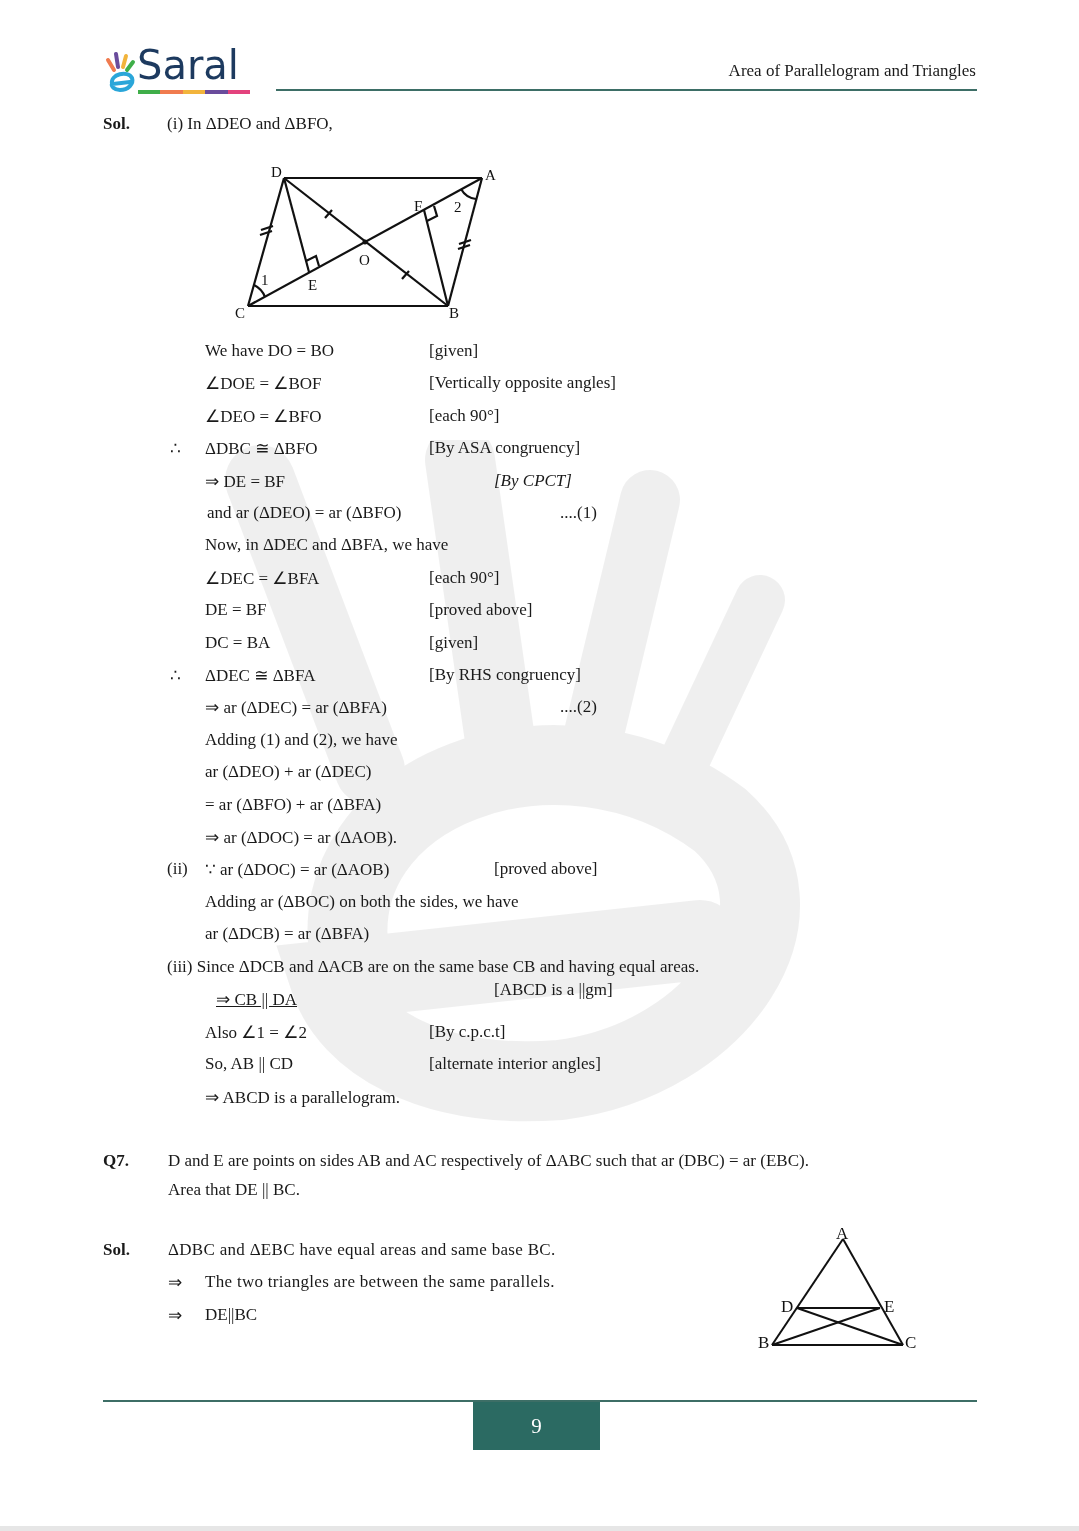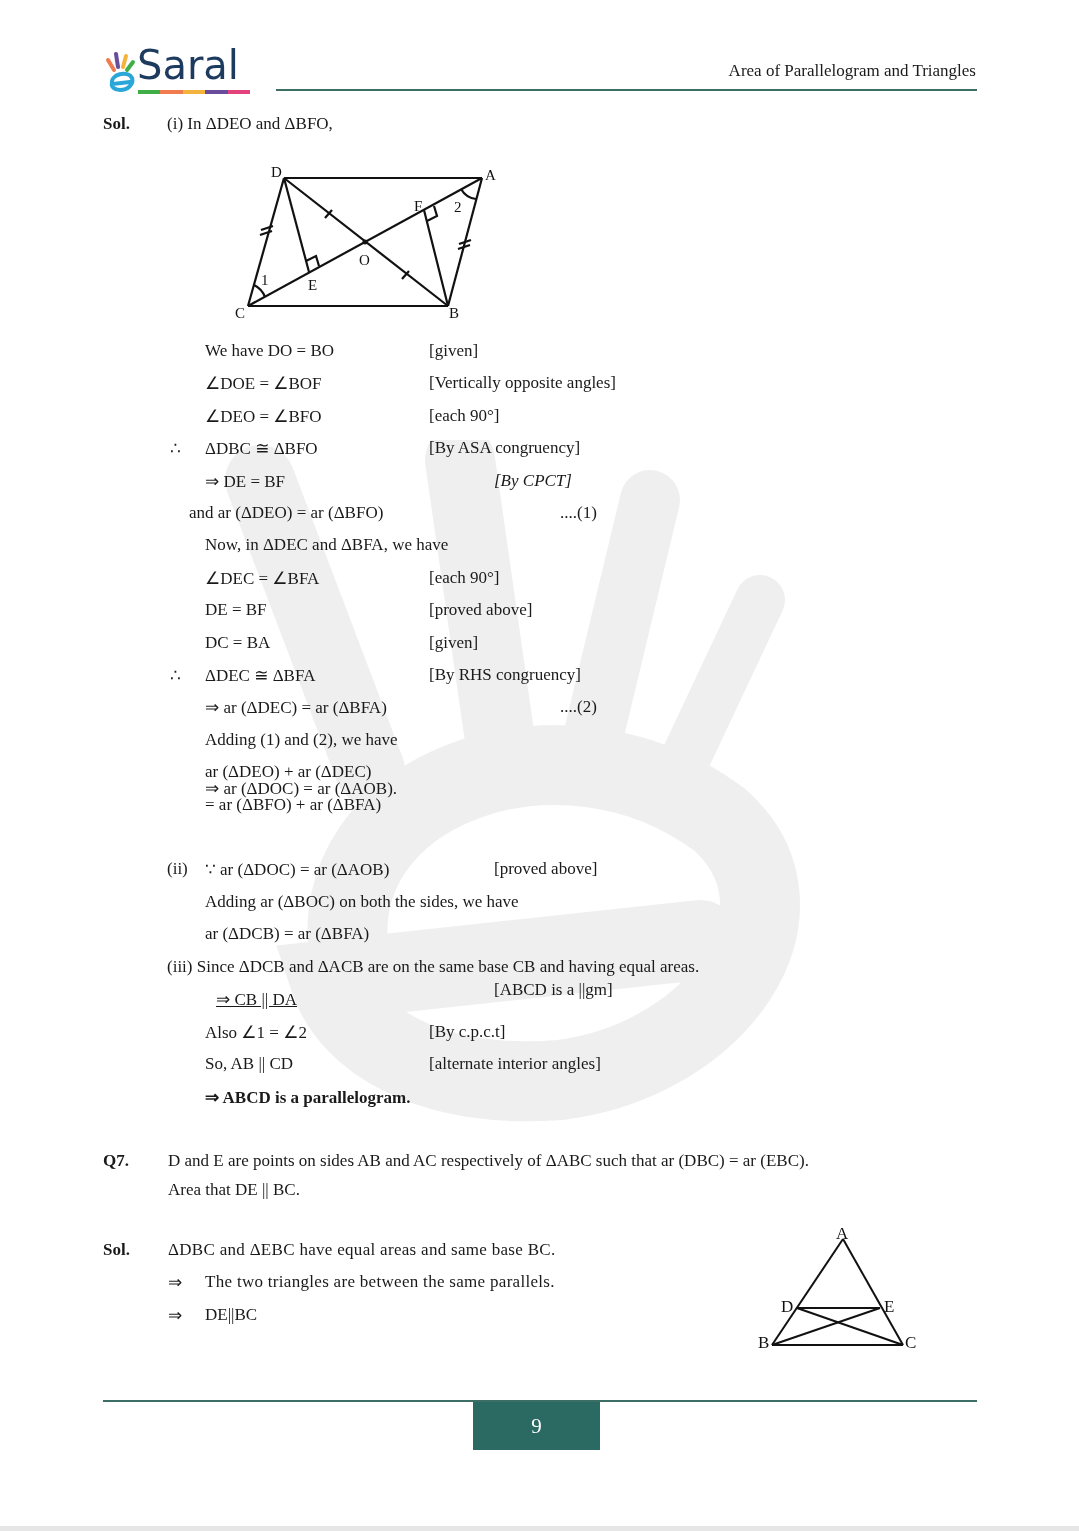--- a/index.html
+++ b/index.html
@@ -99,53 +99,53 @@
     <div class="abs line" style="left: 429px; top: 341px;">[given]</div>
     <div class="abs line" style="left: 205px; top: 373px;">∠DOE = ∠BOF</div>
     <div class="abs line" style="left: 429px; top: 373px;">[Vertically opposite angles]</div>
     <div class="abs line" style="left: 205px; top: 406px;">∠DEO = ∠BFO</div>
     <div class="abs line" style="left: 429px; top: 406px;">[each 90°]</div>
     <div class="abs line" style="left: 170px; top: 438px;">∴</div>
     <div class="abs line" style="left: 205px; top: 438px;">ΔDBC ≅ ΔBFO</div>
     <div class="abs line" style="left: 429px; top: 438px;">[By ASA congruency]</div>
     <div class="abs line" style="left: 205px; top: 471px;">⇒ DE = BF</div>
     <div class="abs line" style="left: 494px; top: 471px; font-style: italic;">[By CPCT]</div>
-    <div class="abs line" style="left: 189px; top: 503px;">and ar (ΔDEO) = ar (ΔBFO)</div>
+    <div class="abs line" style="left: 207px; top: 503px;">and ar (ΔDEO) = ar (ΔBFO)</div>
     <div class="abs line" style="left: 560px; top: 503px;">....(1)</div>
     <div class="abs line" style="left: 205px; top: 535px;">Now, in ΔDEC and ΔBFA, we have</div>
     <div class="abs line" style="left: 205px; top: 568px;">∠DEC = ∠BFA</div>
     <div class="abs line" style="left: 429px; top: 568px;">[each 90°]</div>
     <div class="abs line" style="left: 205px; top: 600px;">DE = BF</div>
     <div class="abs line" style="left: 429px; top: 600px;">[proved above]</div>
     <div class="abs line" style="left: 205px; top: 633px;">DC = BA</div>
     <div class="abs line" style="left: 429px; top: 633px;">[given]</div>
     <div class="abs line" style="left: 170px; top: 665px;">∴</div>
     <div class="abs line" style="left: 205px; top: 665px;">ΔDEC ≅ ΔBFA</div>
     <div class="abs line" style="left: 429px; top: 665px;">[By RHS congruency]</div>
     <div class="abs line" style="left: 205px; top: 697px;">⇒ ar (ΔDEC) = ar (ΔBFA)</div>
     <div class="abs line" style="left: 560px; top: 697px;">....(2)</div>
     <div class="abs line" style="left: 205px; top: 730px;">Adding (1) and (2), we have</div>
     <div class="abs line" style="left: 205px; top: 762px;">ar (ΔDEO) + ar (ΔDEC)</div>
     <div class="abs line" style="left: 205px; top: 795px;">= ar (ΔBFO) + ar (ΔBFA)</div>
-    <div class="abs line" style="left: 205px; top: 778px; text-align: right;">⇒ ar (ΔDOC) = ar (ΔAOB).</div>
+    <div class="abs line" style="left: 205px; top: 827px; text-align: right;">⇒ ar (ΔDOC) = ar (ΔAOB).</div>
     <div class="abs line" style="left: 167px; top: 859px;">(ii)</div>
     <div class="abs line" style="left: 205px; top: 859px;">∵  ar (ΔDOC) = ar (ΔAOB)</div>
     <div class="abs line" style="left: 494px; top: 859px;">[proved above]</div>
     <div class="abs line" style="left: 205px; top: 892px;">Adding ar (ΔBOC) on both the sides, we have</div>
     <div class="abs line" style="left: 205px; top: 924px;">ar (ΔDCB) = ar (ΔBFA)</div>
   </div>
 <div id="part3">
     <div class="abs line" style="left: 167px; top: 957px;">(iii) Since ΔDCB and ΔACB are on the same base CB and having equal areas.</div>
     <div class="abs line" style="left: 216px; top: 989px; text-decoration: underline;">⇒ CB || DA</div>
     <div class="abs line" style="left: 494px; top: 945px; margin-top: 35px;">[ABCD is a ||gm]</div>
     <div class="abs line" style="left: 205px; top: 1022px;">Also ∠1 = ∠2</div>
     <div class="abs line" style="left: 429px; top: 1022px;">[By c.p.c.t]</div>
     <div class="abs line" style="left: 205px; top: 1054px;">So, AB || CD</div>
     <div class="abs line" style="left: 429px; top: 1054px;">[alternate interior angles]</div>
-    <div class="abs line" style="left: 205px; top: 1087px; font-weight: bold;">⇒ ABCD is a parallelogram.</div>
+    <div class="abs line" style="left: 205px; top: 1087px;">⇒ ABCD is a parallelogram.</div>
   </div>
 
 <div class="abs line bold" style="left:103px;top:1151px">Q7.</div>
 <div class="abs line" style="left:168px;top:1151px">D and E are points on sides AB and AC respectively of ΔABC such that ar (DBC) = ar (EBC).</div>
 <div class="abs line" style="left:168px;top:1180px">Area that DE || BC.</div>
 
 <div class="abs line bold" style="left:103px;top:1240px">Sol.</div>
 <div class="abs line" style="left:168px;top:1240px;letter-spacing:0.3px">ΔDBC and ΔEBC have equal areas and same base BC.</div>
 <div class="abs line" style="left:168px;top:1272px">⇒</div>
 <div class="abs line" style="left:205px;top:1272px;letter-spacing:0.3px">The two triangles are between the same parallels.</div>

